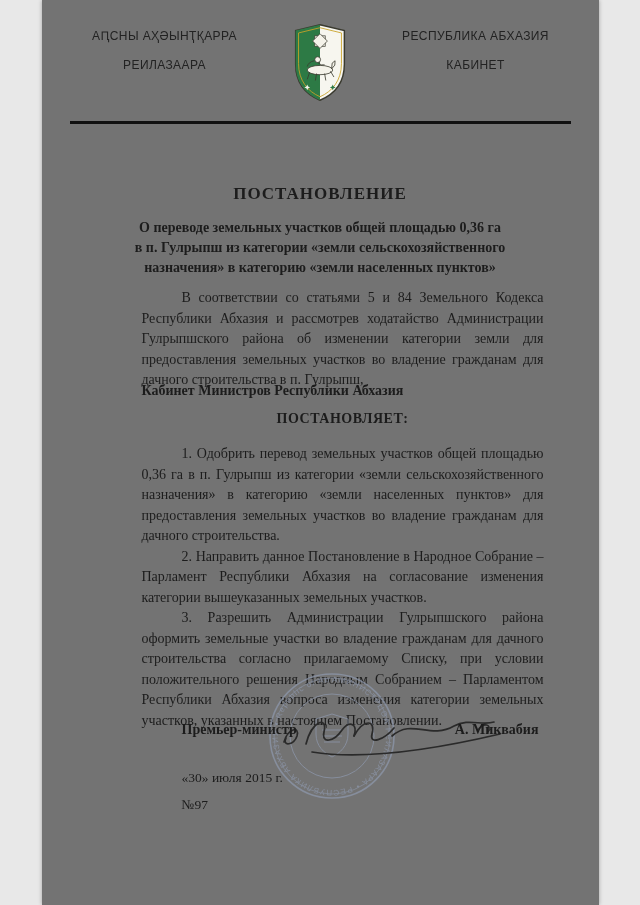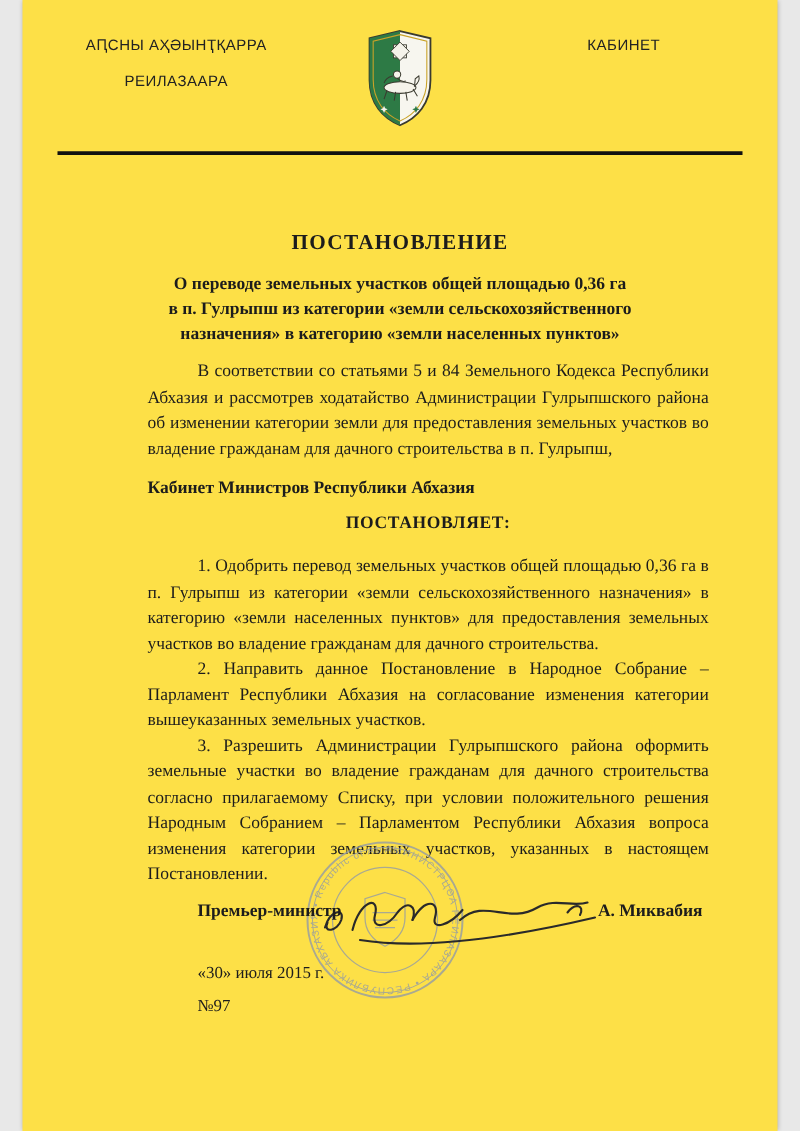--- a/index.html
+++ b/index.html
@@ -1,20 +1,20 @@
 <!DOCTYPE html>
 <html><head>
 <meta charset="utf-8">
 <style>
   html,body{margin:0;padding:0;background:#e8e8e8;}
   .page{
     position:relative;
-    width:604px;height:905px;
+    width:557px;height:905px;
     margin:0 auto;
-    background:#fde047;
+    background:#737373;
     color:#1c1c1c;
     font-family:"Liberation Serif", serif;
     overflow:hidden;
     box-shadow:0 0 4px rgba(0,0,0,.3);
   }
   
   .letterhead{
     position:absolute;top:22px;left:28px;right:28px;height:96px;
     font-family:"Liberation Sans", sans-serif;
     font-size:12px;letter-spacing:.4px;color:#222;
@@ -85,20 +85,21 @@
 
       <g transform="translate(28,112)">
         <path d="M0 -5 L1.5 -1.5 5 0 1.5 1.5 0 5 -1.5 1.5 -5 0 -1.5 -1.5 Z" fill="#f5f3ea"></path>
       </g>
       <g transform="translate(72,112)">
         <path d="M0 -5 L1.5 -1.5 5 0 1.5 1.5 0 5 -1.5 1.5 -5 0 -1.5 -1.5 Z" fill="#2d7a45"></path>
       </g>
     </svg>
 
     <div class="lh-col lh-right">
+      <div>РЕСПУБЛИКА АБХАЗИЯ</div>
       <div>КАБИНЕТ</div>
     </div>
   </div>
 
   <div class="rule"></div>
 
   <div class="doc-title">ПОСТАНОВЛЕНИЕ</div>
 
   <div class="doc-subject">
     <div>О переводе земельных участков общей площадью 0,36 га</div>

